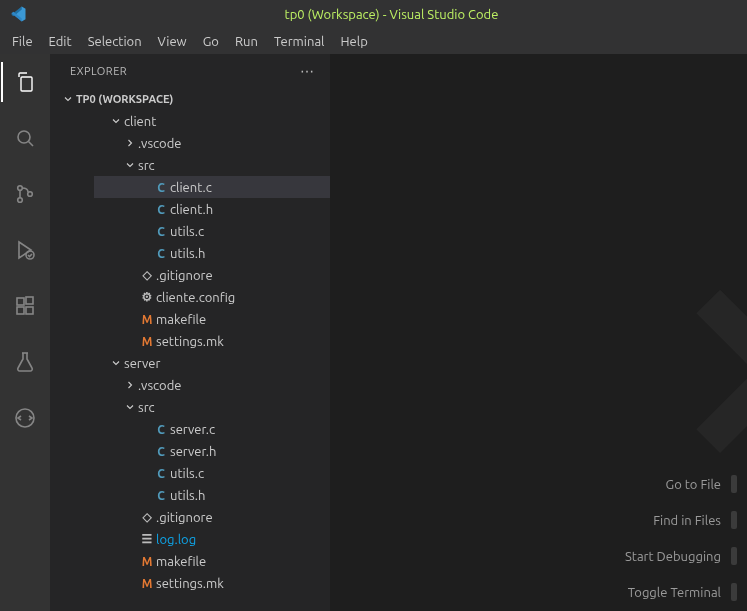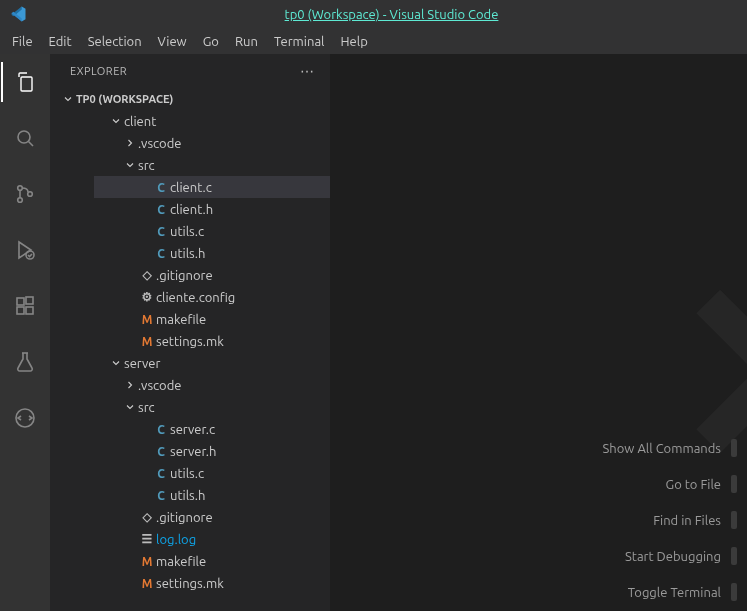--- a/index.html
+++ b/index.html
@@ -1,20 +1,20 @@
 <!DOCTYPE html>
 <html><head>
 <meta charset="utf-8">
 <style>
   * { box-sizing: border-box; margin: 0; padding: 0; font-family: -apple-system, "Segoe UI", Ubuntu, sans-serif; }
   html, body { width: 747px; height: 611px; overflow: hidden; background:#1e1e1e; color:#ccc; }
   .title-bar { height:28px; background:#323233; display:flex; align-items:center; color:#ccc; font-size:13px; }
   .title-bar .logo { width:36px; display:flex; justify-content:center; align-items:center; }
   .title-bar .spacer { flex:1; }
-  .title-bar .title { flex:0 0 auto; color:#5eead4;text-decoration:underline; }
+  .title-bar .title { flex:0 0 auto; color:#bef264; }
   .title-bar .spacer2 { flex:1; }
   .menu-bar { height:26px; background:#323233; display:flex; align-items:center; padding:0 4px; font-size:13px; color:#ccc; }
   .menu-bar .item { padding:2px 8px; cursor:default; }
   .main { display:flex; height:calc(611px - 54px); }
   .activity-bar { width:50px; background:#333333; display:flex; flex-direction:column; align-items:center; padding-top:8px; gap:16px; }
   .activity-bar .act { width:48px; height:40px; display:flex; align-items:center; justify-content:center; color:#858585; position:relative; }
   .activity-bar .act.active { color:#fff; }
   .activity-bar .act.active::before { content:""; position:absolute; left:0; top:0; bottom:0; width:2px; background:#fff; }
   .sidebar { width:280px; background:#252526; display:flex; flex-direction:column; }
   .sidebar-header { height:34px; display:flex; align-items:center; justify-content:space-between; padding:0 14px 0 20px; font-size:11px; letter-spacing:0.5px; color:#bbb; }
@@ -262,24 +262,20 @@
           <span class="icon ic-m">M</span>
           <span class="label">settings.mk</span>
         </div>
       </div>
   </div>
 
   <div class="editor">
     <div class="watermark-x">✕</div>
     <div class="cmds">
       <div class="cmd">
-          <span>Show All Commands</span>
-          <span class="keyhint"></span>
-        </div>
-      <div class="cmd">
           <span>Go to File</span>
           <span class="keyhint"></span>
         </div>
       <div class="cmd">
           <span>Find in Files</span>
           <span class="keyhint"></span>
         </div>
       <div class="cmd">
           <span>Start Debugging</span>
           <span class="keyhint"></span>

